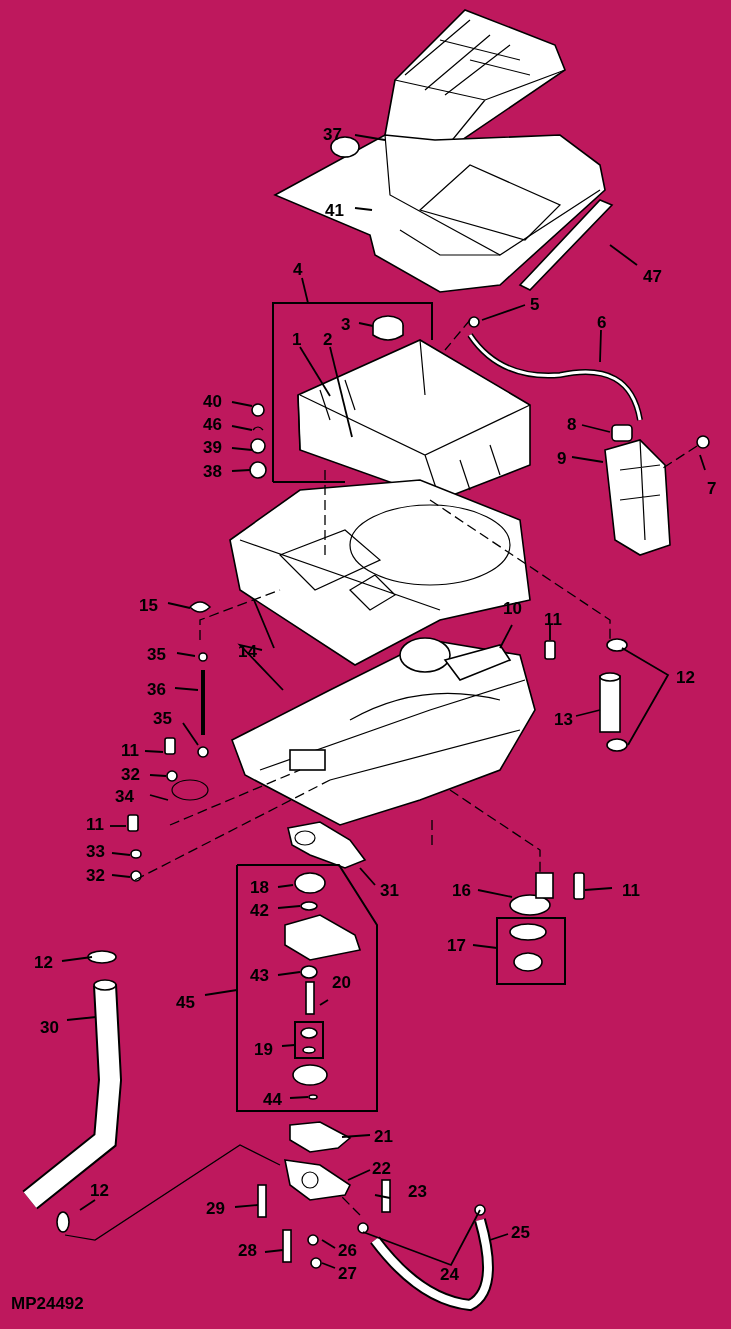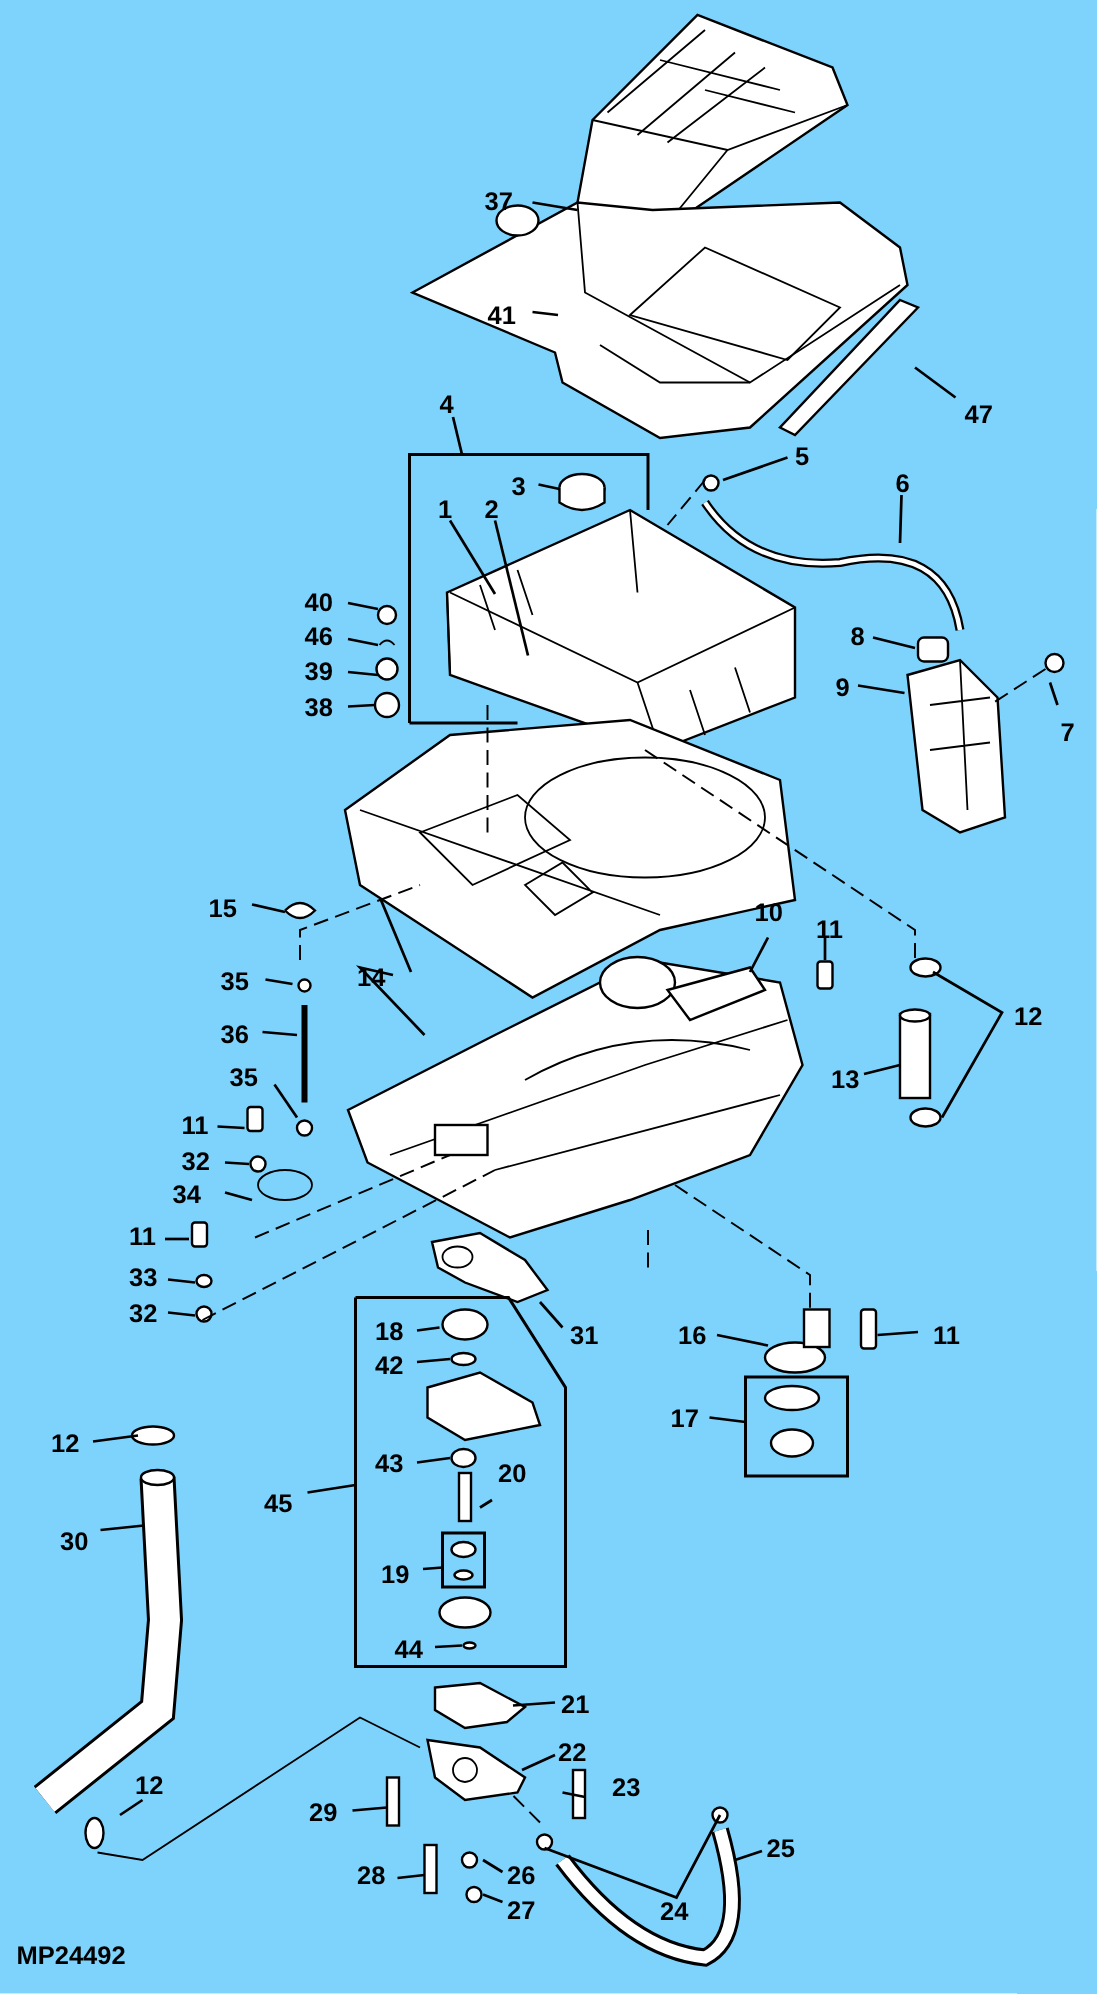--- a/index.html
+++ b/index.html
@@ -1,16 +1,16 @@
 <!DOCTYPE html>
 <html><head>
 <meta charset="utf-8">
 <style>
   html,body{margin:0;padding:0;background:#fff;}
-  #canvas{position:relative;width:731px;height:1329px;background:#7dd3fc;overflow:hidden;}
+  #canvas{position:relative;width:731px;height:1329px;background:#be185d;overflow:hidden;}
   svg{position:absolute;left:0;top:0;}
   .lbl{font-family:"Liberation Sans",sans-serif;font-weight:bold;font-size:17px;fill:#000;}
   .code{font-family:"Liberation Sans",sans-serif;font-weight:bold;font-size:17px;fill:#000;}
   .part{fill:#fff;stroke:#000;stroke-width:1.6;}
   .thin{fill:none;stroke:#000;stroke-width:1.2;}
   .lead{fill:none;stroke:#000;stroke-width:1.8;}
   .dash{fill:none;stroke:#000;stroke-width:1.3;stroke-dasharray:10 5;}
   .box{fill:none;stroke:#000;stroke-width:2;}
 </style>
 </head>

